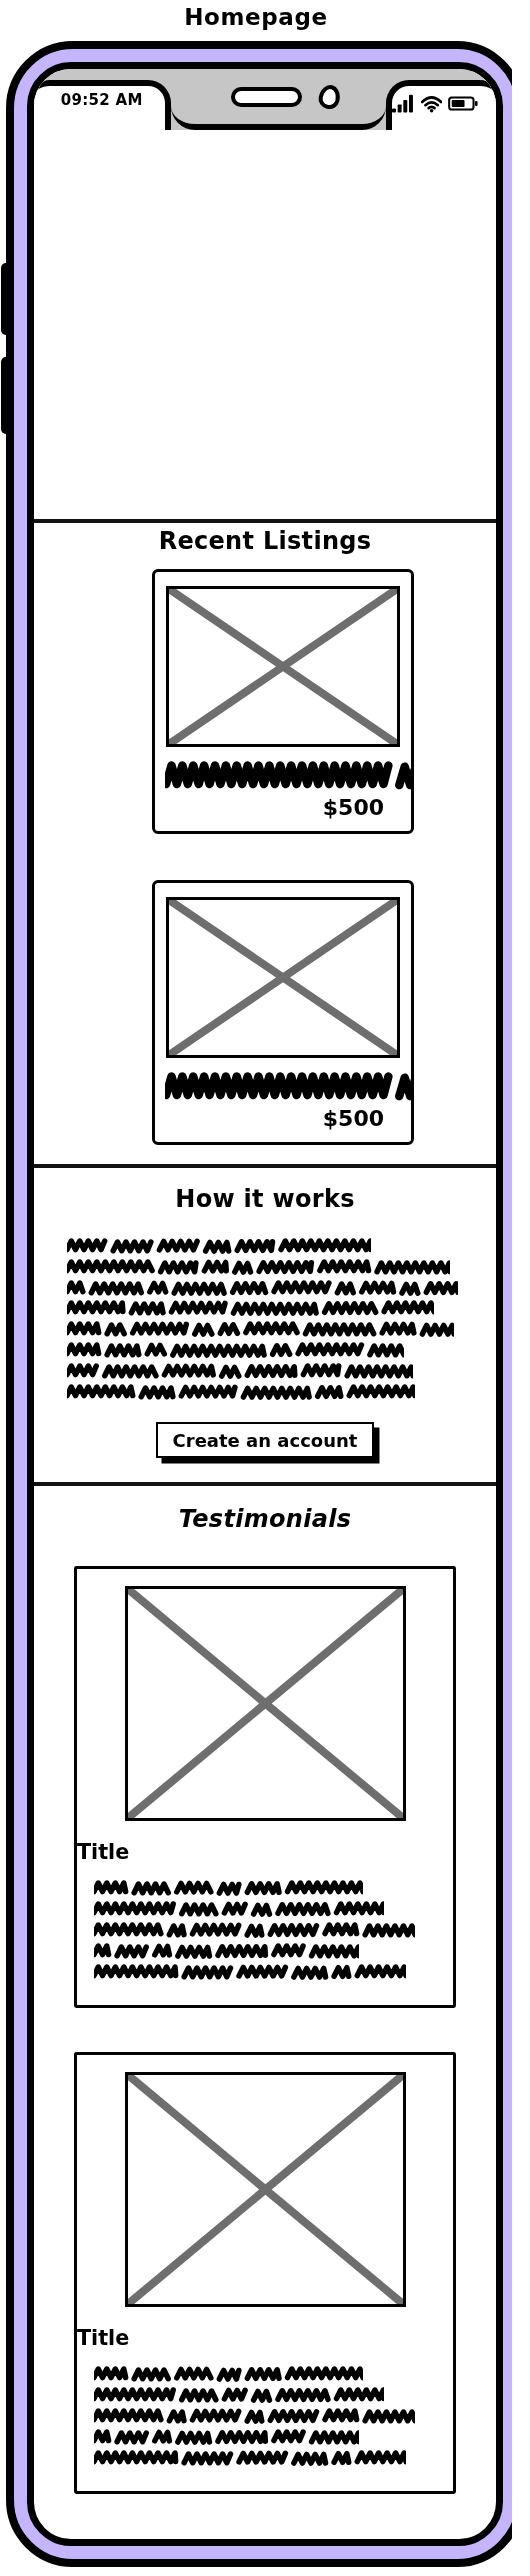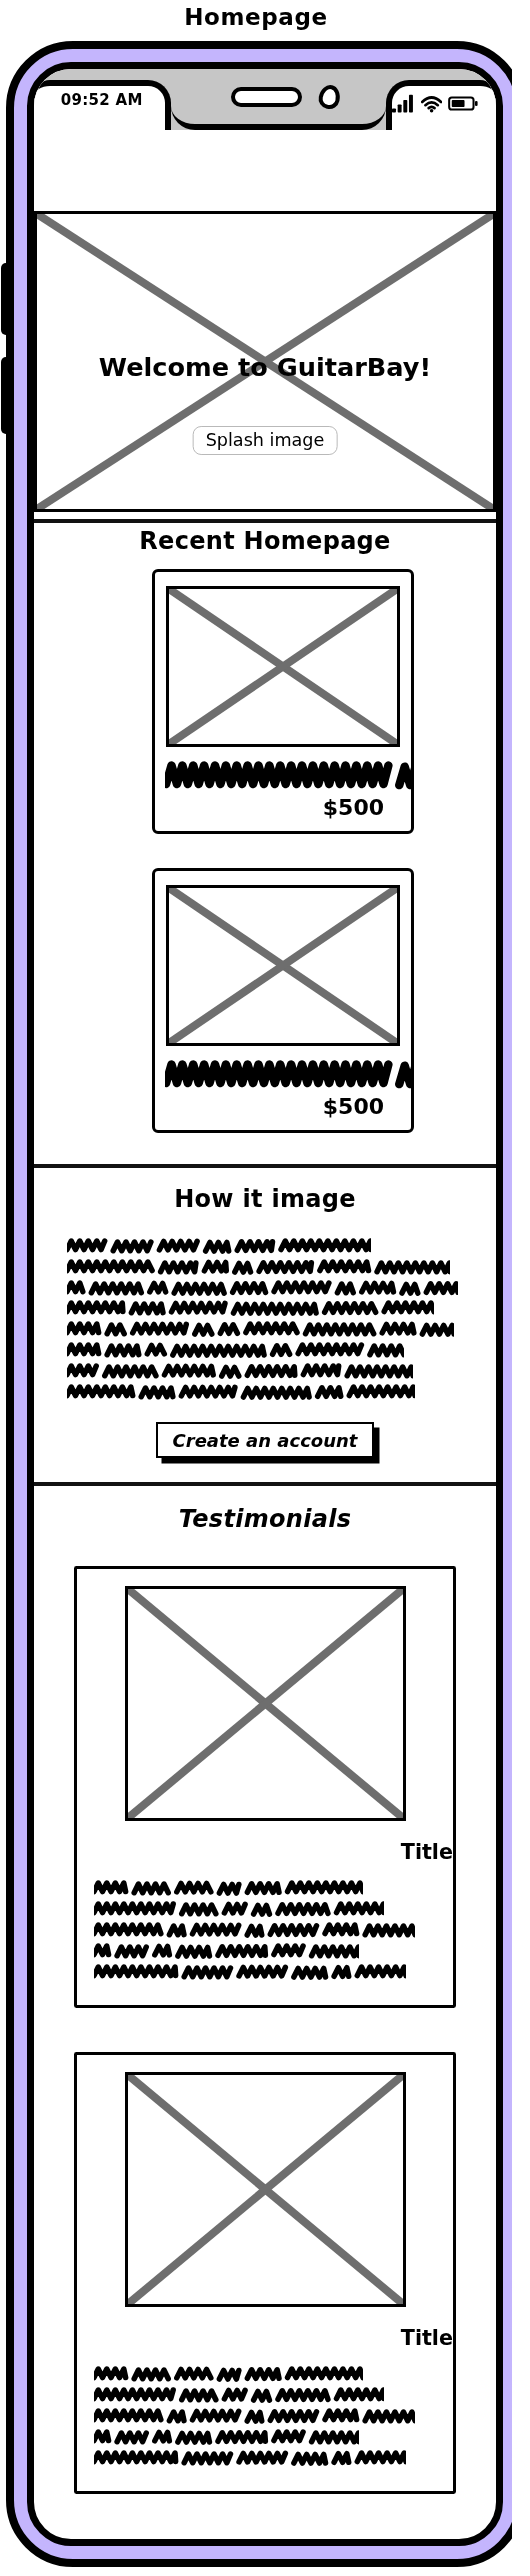--- a/index.html
+++ b/index.html
@@ -54,47 +54,47 @@
 
   .divider { position:absolute; left:0; right:0; height:4.3px; background:#121212; }
   .d1 { top:450px; } .d2 { top:1095px; } .d3 { top:1413px; }
 
   .sec { position:absolute; left:0; right:0; }
   .sec-h { text-align:center; font-size:24px; font-weight:700; letter-spacing:0.3px; height:29px; }
 
   
   #sec-listings { top:458px; }
   #sec-listings .sec-h { margin-bottom:13.4px; }
-  .cards { display:flex; flex-direction:column; align-items:center; gap:34px;margin-left:36px; }
+  .cards { display:flex; flex-direction:column; align-items:center; gap:46px;margin-left:36px; }
   .listing-card { width:262px; height:265px; border:3px solid #000; border-radius:6px;
                   background:#fff; overflow:hidden; cursor:pointer; }
   .ph-img { position:relative; background:#fff; border:3.7px solid #000; }
   .listing-img { width:234px; height:161px; margin:13.4px auto 0; }
   .listing-desc { margin:14.6px 0 0 9.7px; height:29px; overflow:hidden; }
   .listing-price { text-align:right; padding-right:27px; margin-top:4.9px;
                    font-size:22px; font-weight:600; }
 
   
   #sec-hiw { top:1116px; }
   #sec-hiw .sec-h { margin-bottom:24px; }
   .hiw-body { margin-left:33px; width:402px; }
   .scrib-line { height:16px; margin-bottom:4.9px; line-height:0; }
   .scrib-line svg { display:block; }
   .cta-wrap { text-align:center; margin-top:22px; }
   .cta { display:inline-block; background:#fff; border:2.4px solid #000;
          box-shadow:5.5px 5.5px 0 0 #000; padding:5.5px 14.6px;
-         font-size:18px; font-weight:600; font-family:inherit; cursor:pointer;font-style:italic; }
+         font-size:18px; font-weight:600; font-family:inherit; cursor:pointer; }
 
   
   #sec-testimonials { top:1436px; }
   #sec-testimonials .sec-h { margin-bottom:32px;font-style:italic; }
   .t-cards { display:flex; flex-direction:column; align-items:center; gap:44px; }
   .t-card { width:382px; height:442px; border:3px solid #000; border-radius:2.4px; background:#fff; overflow:hidden; }
   .t-img { width:281px; height:235px; margin:17px auto 0; }
-  .t-title { text-align:right; margin-top:19.5px; font-size:20.7px; font-weight:600; }
+  .t-title { text-align:left; margin-top:19.5px; font-size:20.7px; font-weight:600; }
   .t-body { margin:16px 0 0 17px; width:347px; }
 </style>
 </head>
 <body>
 
 <div class="page">
   <div class="page-title">Homepage</div>
 
   <div class="phone">
     <div class="side-btn b1"></div>
@@ -125,33 +125,25 @@
           </svg>
           <svg width="32" height="17" viewBox="0 0 52 28">
             <rect x="2" y="3.5" width="42" height="21" rx="4.5" fill="#fff" stroke="#000" stroke-width="3.5"></rect>
             <rect x="6.5" y="8" width="22" height="12" rx="1.5" fill="#000"></rect>
             <rect x="46.5" y="9.5" width="4.5" height="9" rx="2" fill="#000"></rect>
           </svg>
         </div>
       </div>
 
 
-      <div class="splash">
-        <svg class="xsvg" viewBox="0 0 100 100" preserveAspectRatio="none">
-          <line x1="0" y1="0" x2="100" y2="100" vector-effect="non-scaling-stroke"></line>
-          <line x1="100" y1="0" x2="0" y2="100" vector-effect="non-scaling-stroke"></line>
-        </svg>
-        <div class="welcome">Welcome to GuitarBay!</div>
-        <div class="splash-tag">Splash image</div>
-      </div>
 
       <div class="divider d1"></div>
 
       <section class="sec" id="sec-listings">
-        <h2 class="sec-h">Recent Homepage</h2>
+        <h2 class="sec-h">Recent Listings</h2>
         <div class="cards" id="listing-cards">
   <div class="listing-card">
     <div class="ph-img listing-img">
       <svg class="xsvg" viewBox="0 0 100 100" preserveAspectRatio="none">
         <line x1="0" y1="0" x2="100" y2="100" vector-effect="non-scaling-stroke"></line>
         <line x1="100" y1="0" x2="0" y2="100" vector-effect="non-scaling-stroke"></line>
       </svg>
     </div>
     <div class="listing-desc"><svg width="274" height="29" viewBox="0 0 450 48">
                   <path d="M0,38.1L9,7.5L18,38.1L27,7.5L36,38.1L45,7.5L54,38.1L63,7.5L72,38.1L81,7.5L90,38.1L99,7.5L108,38.1L117,7.5L126,38.1L135,7.5L144,38.1L153,7.5L162,38.1L171,7.5L180,38.1L189,7.5L198,38.1L207,7.5L216,38.1L225,7.5L234,38.1L243,7.5L252,38.1L261,7.5L270,38.1L279,7.5L288,38.1L297,7.5L306,38.1L315,7.5L324,38.1L333,7.5L342,38.1L351,7.5L360,38.1L368,7.5M386,39.9L395,9.3L404,39.9L413,9.3L422,39.9L431,9.3L440,39.9L449,9.3L450,39.9" fill="none" stroke="#000" stroke-width="14" stroke-linecap="round" stroke-linejoin="round"></path>
@@ -170,21 +162,21 @@
                   <path d="M0,38.1L9,7.5L18,38.1L27,7.5L36,38.1L45,7.5L54,38.1L63,7.5L72,38.1L81,7.5L90,38.1L99,7.5L108,38.1L117,7.5L126,38.1L135,7.5L144,38.1L153,7.5L162,38.1L171,7.5L180,38.1L189,7.5L198,38.1L207,7.5L216,38.1L225,7.5L234,38.1L243,7.5L252,38.1L261,7.5L270,38.1L279,7.5L288,38.1L297,7.5L306,38.1L315,7.5L324,38.1L333,7.5L342,38.1L351,7.5L360,38.1L368,7.5M386,39.9L395,9.3L404,39.9L413,9.3L422,39.9L431,9.3L440,39.9L449,9.3L450,39.9" fill="none" stroke="#000" stroke-width="14" stroke-linecap="round" stroke-linejoin="round"></path>
                 </svg></div>
     <div class="listing-price">$500</div>
   </div>
 </div>
       </section>
 
       <div class="divider d2"></div>
 
       <section class="sec" id="sec-hiw">
-        <h2 class="sec-h">How it image</h2>
+        <h2 class="sec-h">How it works</h2>
         <div class="hiw-body" id="hiw-body">
             <div class="scrib-line">
               <svg width="304" height="16" viewBox="0 0 500 26">
                 <path d="M0,18.9L7,4.8L14,18.9L21,4.8L28,18.9L35,4.8L42,18.9L49,4.8L56,18.9L62,4.8M76,20.7L83,6.5L90,20.7L97,6.5L104,20.7L111,6.5L118,20.7L125,6.5L132,20.7L138,6.5M152,19.4L159,5.4L166,19.4L173,5.4L180,19.4L187,5.4L194,19.4L201,5.4L208,19.4L214,5.4M228,21.3L235,7.2L242,21.3L249,7.2L256,21.3L263,7.2L266,21.3M280,20.1L287,6.0L294,20.1L301,6.0L308,20.1L315,6.0L322,20.1L329,6.0L336,20.1L338,6.0M352,18.9L359,4.8L366,18.9L373,4.8L380,18.9L387,4.8L394,18.9L401,4.8L408,18.9L415,4.8L422,18.9L429,4.8L436,18.9L443,4.8L450,18.9L457,4.8L464,18.9L471,4.8L478,18.9L485,4.8L492,18.9L499,4.8L500,18.9" fill="none" stroke="#000" stroke-width="9" stroke-linecap="round" stroke-linejoin="round"></path>
               </svg>
             </div>
             <div class="scrib-line">
               <svg width="383" height="16" viewBox="0 0 630 26">
                 <path d="M0,18.9L7,4.8L14,18.9L21,4.8L28,18.9L35,4.8L42,18.9L49,4.8L56,18.9L63,4.8L70,18.9L77,4.8L84,18.9L91,4.8L98,18.9L105,4.8L112,18.9L119,4.8L126,18.9L133,4.8L140,18.9M154,20.7L161,6.5L168,20.7L175,6.5L182,20.7L189,6.5L196,20.7L203,6.5L210,20.7L212,6.5M226,19.4L233,5.4L240,19.4L247,5.4L254,19.4L261,5.4L262,19.4M276,21.3L283,7.2L290,21.3L297,7.2L302,21.3M316,20.1L323,6.0L330,20.1L337,6.0L344,20.1L351,6.0L358,20.1L365,6.0L372,20.1L379,6.0L386,20.1L393,6.0L400,20.1L402,6.0M416,18.9L423,4.8L430,18.9L437,4.8L444,18.9L451,4.8L458,18.9L465,4.8L472,18.9L479,4.8L486,18.9L493,4.8L496,18.9M510,20.7L517,6.5L524,20.7L531,6.5L538,20.7L545,6.5L552,20.7L559,6.5L566,20.7L573,6.5L580,20.7L587,6.5L594,20.7L601,6.5L608,20.7L615,6.5L622,20.7L629,6.5L630,20.7" fill="none" stroke="#000" stroke-width="9" stroke-linecap="round" stroke-linejoin="round"></path>
               </svg>

